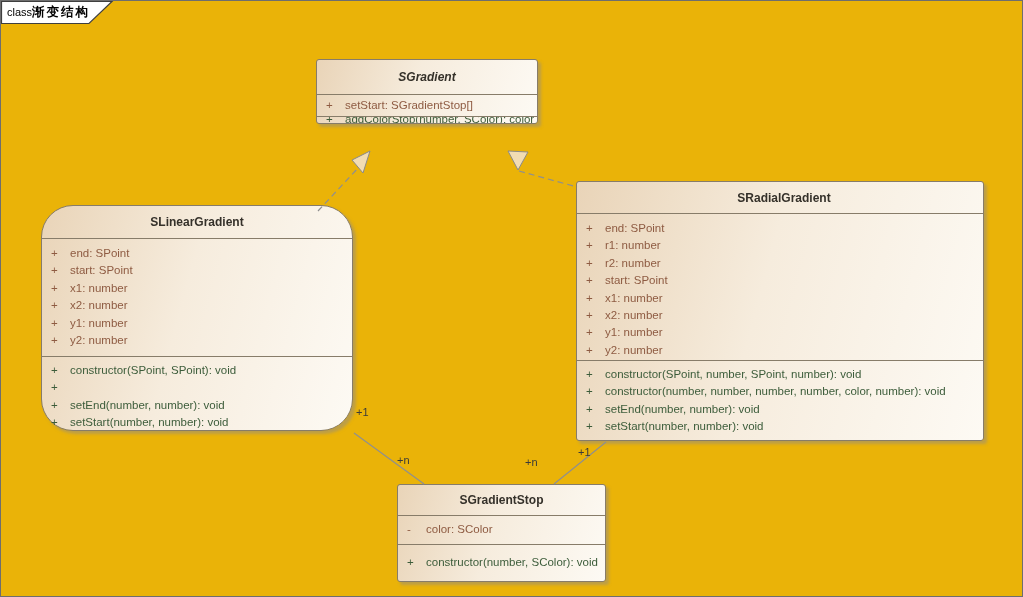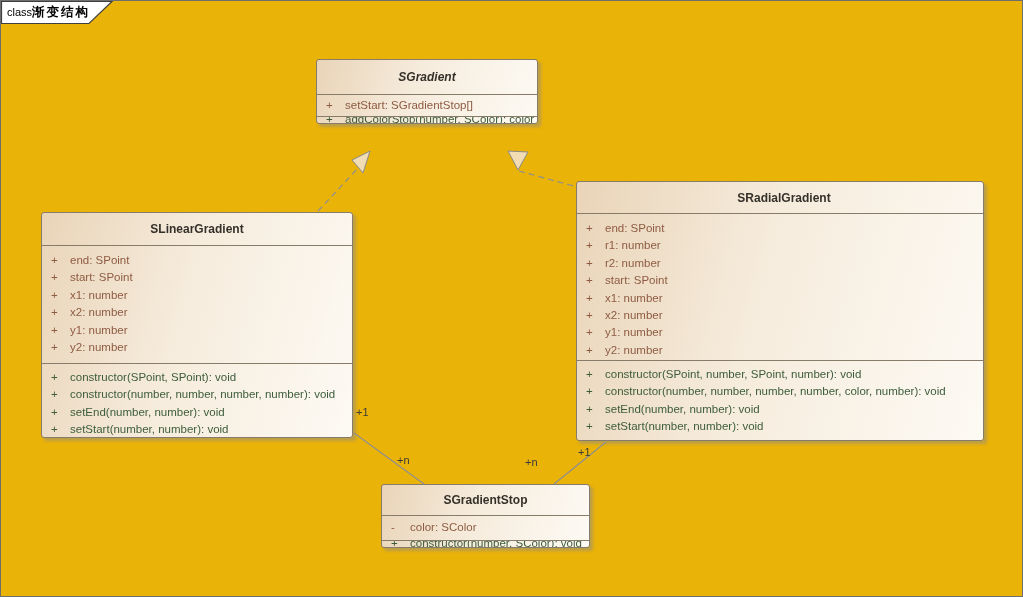--- a/index.html
+++ b/index.html
@@ -54,21 +54,21 @@
       </div>
     </div>
     <div class="compartment" style="flex:1;">
       <div class="member meth">
         <span class="vis">+</span>
         <span class="txt">addColorStop(number, SColor): color</span>
       </div>
     </div>
   </div>
 
-  <div class="class-box" style="left:40px; top:211px; width:312px; height:226px;">
+  <div class="class-box" style="left:40px; top:204px; width:312px; height:226px;border-radius:32px;">
     <div class="class-title" style="height:32px;">SLinearGradient</div>
     <div class="compartment" style="height:118px; justify-content:flex-start; padding-top:6px;">
       <div class="member attr">
           <span class="vis">+</span>
           <span class="txt">end: SPoint</span>
         </div>
       <div class="member attr">
           <span class="vis">+</span>
           <span class="txt">start: SPoint</span>
         </div>
@@ -89,21 +89,20 @@
           <span class="txt">y2: number</span>
         </div>
     </div>
     <div class="compartment" style="flex:1; justify-content:flex-start; padding-top:5px;">
       <div class="member meth">
           <span class="vis">+</span>
           <span class="txt">constructor(SPoint, SPoint): void</span>
         </div>
       <div class="member meth">
           <span class="vis">+</span>
-          <span class="txt">constructor(number, number, number, number): void</span>
         </div>
       <div class="member meth">
           <span class="vis">+</span>
           <span class="txt">setEnd(number, number): void</span>
         </div>
       <div class="member meth">
           <span class="vis">+</span>
           <span class="txt">setStart(number, number): void</span>
         </div>
     </div>
@@ -158,21 +157,21 @@
           <span class="vis">+</span>
           <span class="txt">setEnd(number, number): void</span>
         </div>
       <div class="member meth">
           <span class="vis">+</span>
           <span class="txt">setStart(number, number): void</span>
         </div>
     </div>
   </div>
 
-  <div class="class-box" style="left:380px; top:483px; width:209px; height:64px;">
+  <div class="class-box" style="left:396px; top:483px; width:209px; height:98px;">
     <div class="class-title" style="height:30px;">SGradientStop</div>
     <div class="compartment" style="height:29px;">
       <div class="member attr">
         <span class="vis">-</span>
         <span class="txt">color: SColor</span>
       </div>
     </div>
     <div class="compartment" style="flex:1;">
       <div class="member meth">
         <span class="vis">+</span>

